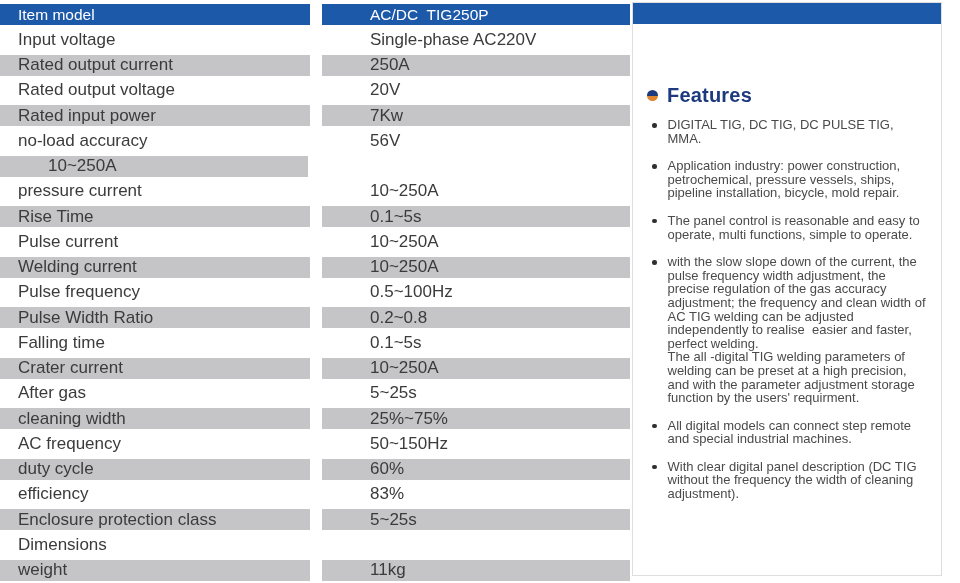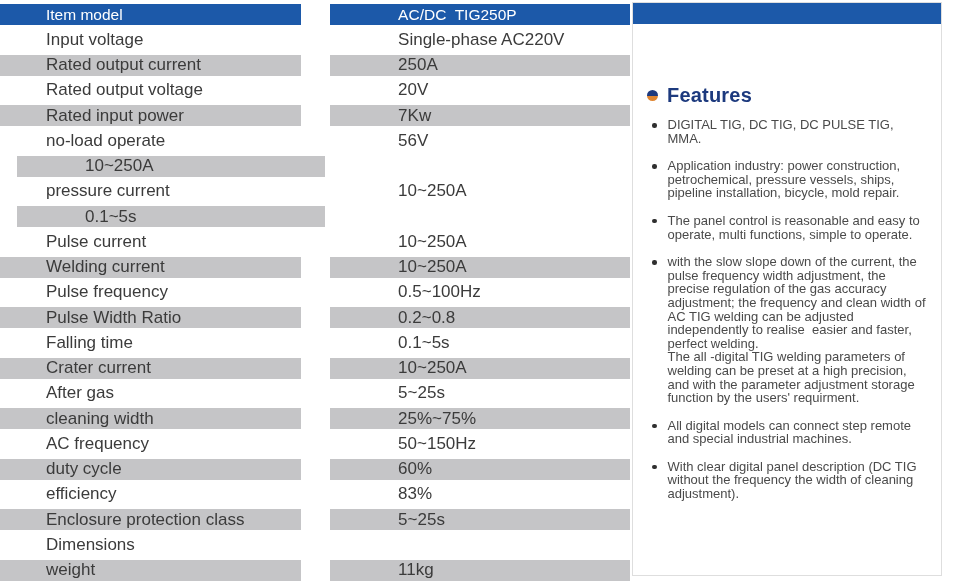--- a/index.html
+++ b/index.html
@@ -20,22 +20,22 @@
   .stage{position:relative;width:960px;height:583px;overflow:hidden;background:#fff;}
 
   
   .spec-table{position:absolute;left:0;top:2px;width:630px;}
   .t-row{display:flex;height:25.26px;}
   .cell{
     height:21px;margin-top:2.1px;display:flex;align-items:center;
     box-sizing:border-box;font-size:17px;color:var(--table-text);
     white-space:pre;overflow:hidden;
   }
-  .c1{width:310px;padding-left:46px;margin-right:12px;}
-  .c2{width:308px;padding-left:68px;margin-left:17px;}
+  .c1{width:310px;padding-left:18px;margin-right:12px;}
+  .c2{width:308px;padding-left:48px;}
   .t-header .cell{background:var(--accent-blue);color:#ffffff;font-size:15.5px;}
   .t-row:nth-child(odd):not(.t-header) .cell{background:var(--row-gray);}
 
   
   .panel{
     position:absolute;left:632px;top:2px;width:310px;height:574px;
     background:#ffffff;border:1px solid var(--panel-border);box-sizing:border-box;
   }
   .panel-bar{height:21px;background:var(--accent-blue);}
   .panel-body{padding:60px 11px 0 14px;}
@@ -76,31 +76,32 @@
     </div>
     <div class="t-row">
       <div class="cell c1">Rated output voltage</div>
       <div class="cell c2">20V</div>
     </div>
     <div class="t-row">
       <div class="cell c1">Rated input power</div>
       <div class="cell c2">7Kw</div>
     </div>
     <div class="t-row">
-      <div class="cell c1">no-load operate</div>
+      <div class="cell c1">no-load accuracy</div>
       <div class="cell c2">56V</div>
     </div>
     <div class="t-row">
       <div class="cell c2">10~250A</div>
     </div>
     <div class="t-row">
       <div class="cell c1">pressure current</div>
       <div class="cell c2">10~250A</div>
     </div>
     <div class="t-row">
+      <div class="cell c1">Rise Time</div>
       <div class="cell c2">0.1~5s</div>
     </div>
     <div class="t-row">
       <div class="cell c1">Pulse current</div>
       <div class="cell c2">10~250A</div>
     </div>
     <div class="t-row">
       <div class="cell c1">Welding current</div>
       <div class="cell c2">10~250A</div>
     </div>

